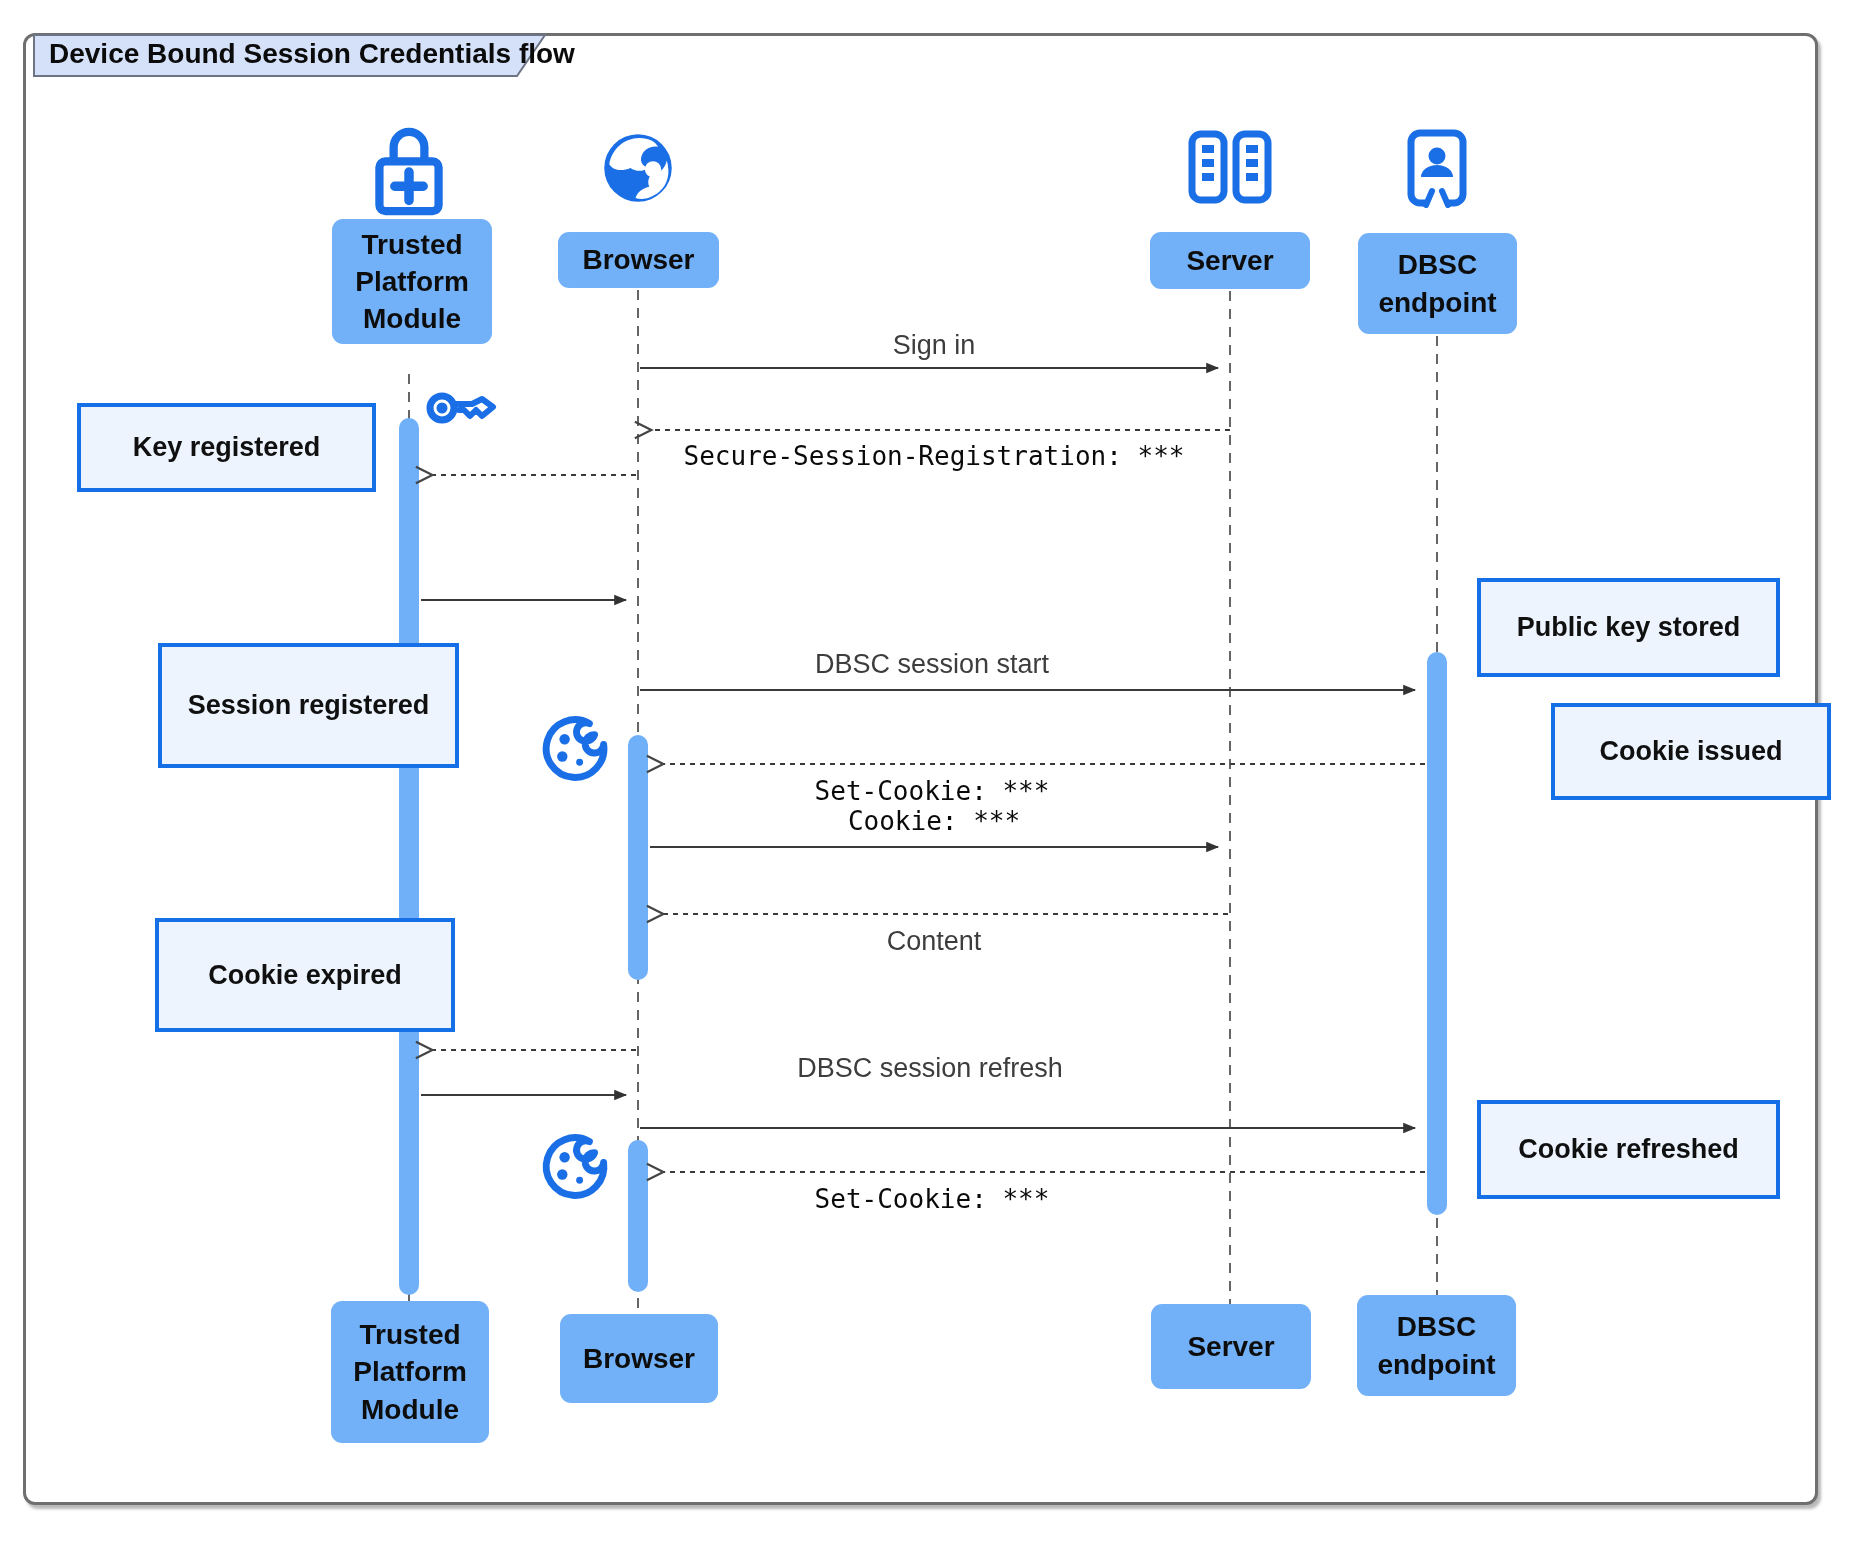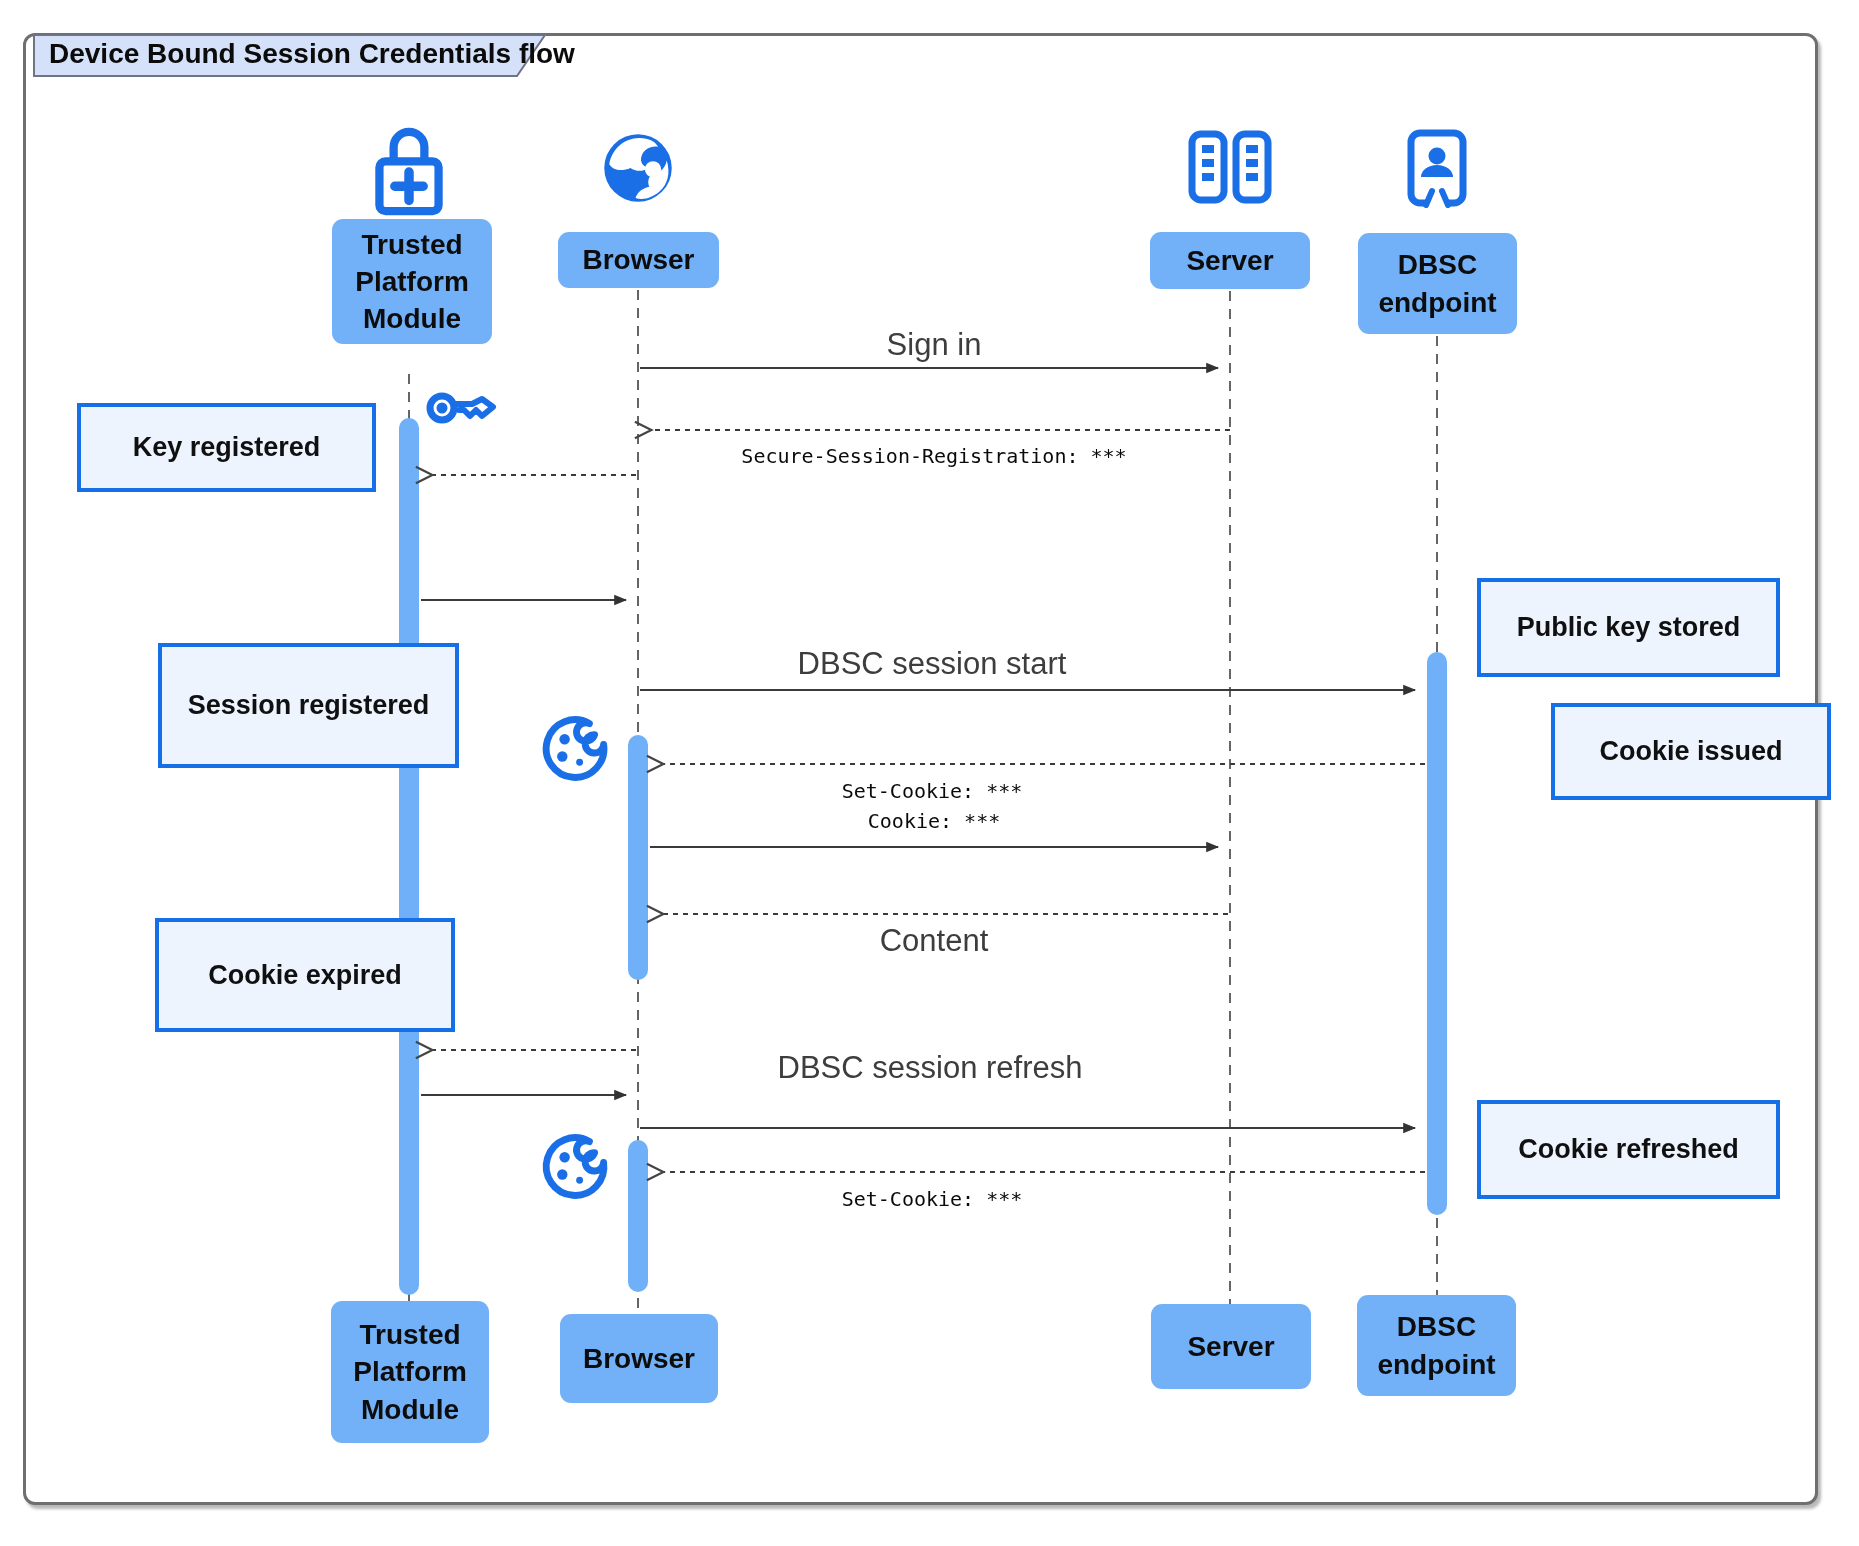--- a/index.html
+++ b/index.html
@@ -21,22 +21,22 @@
 
   .actor-box { position:absolute; background:var(--actor-fill,#72b1f8); border-radius:11px;
                display:flex; align-items:center; justify-content:center; text-align:center;
                font-weight:bold; font-size:28px; color:#0d0d0d; line-height:1.33; z-index:6; padding:4px 6px; box-sizing:border-box; }
 
   .note { position:absolute; background:var(--note-fill,#edf4fe); border:4px solid var(--note-border,#1570e8);
           display:flex; align-items:center; justify-content:center; text-align:left;
           font-weight:bold; font-size:27px; color:#101010; line-height:1.42; z-index:7; box-sizing:border-box; }
 
   .msg { position:absolute; transform:translate(-50%,-50%); white-space:nowrap;
-         font-size:31px; color:#3d3d3d; z-index:8; }
-  .msg.mono { font-family:"DejaVu Sans Mono","Liberation Mono",monospace; color:#0a0a0a; font-size:20px; }
+         font-size:27px; color:#3d3d3d; z-index:8; }
+  .msg.mono { font-family:"DejaVu Sans Mono","Liberation Mono",monospace; color:#0a0a0a; font-size:26px; }
 
   .icon { position:absolute; z-index:6; }
 </style>
 </head>
 <body>
 
 <div class="canvas">
 
   <div class="frame"></div>
 

